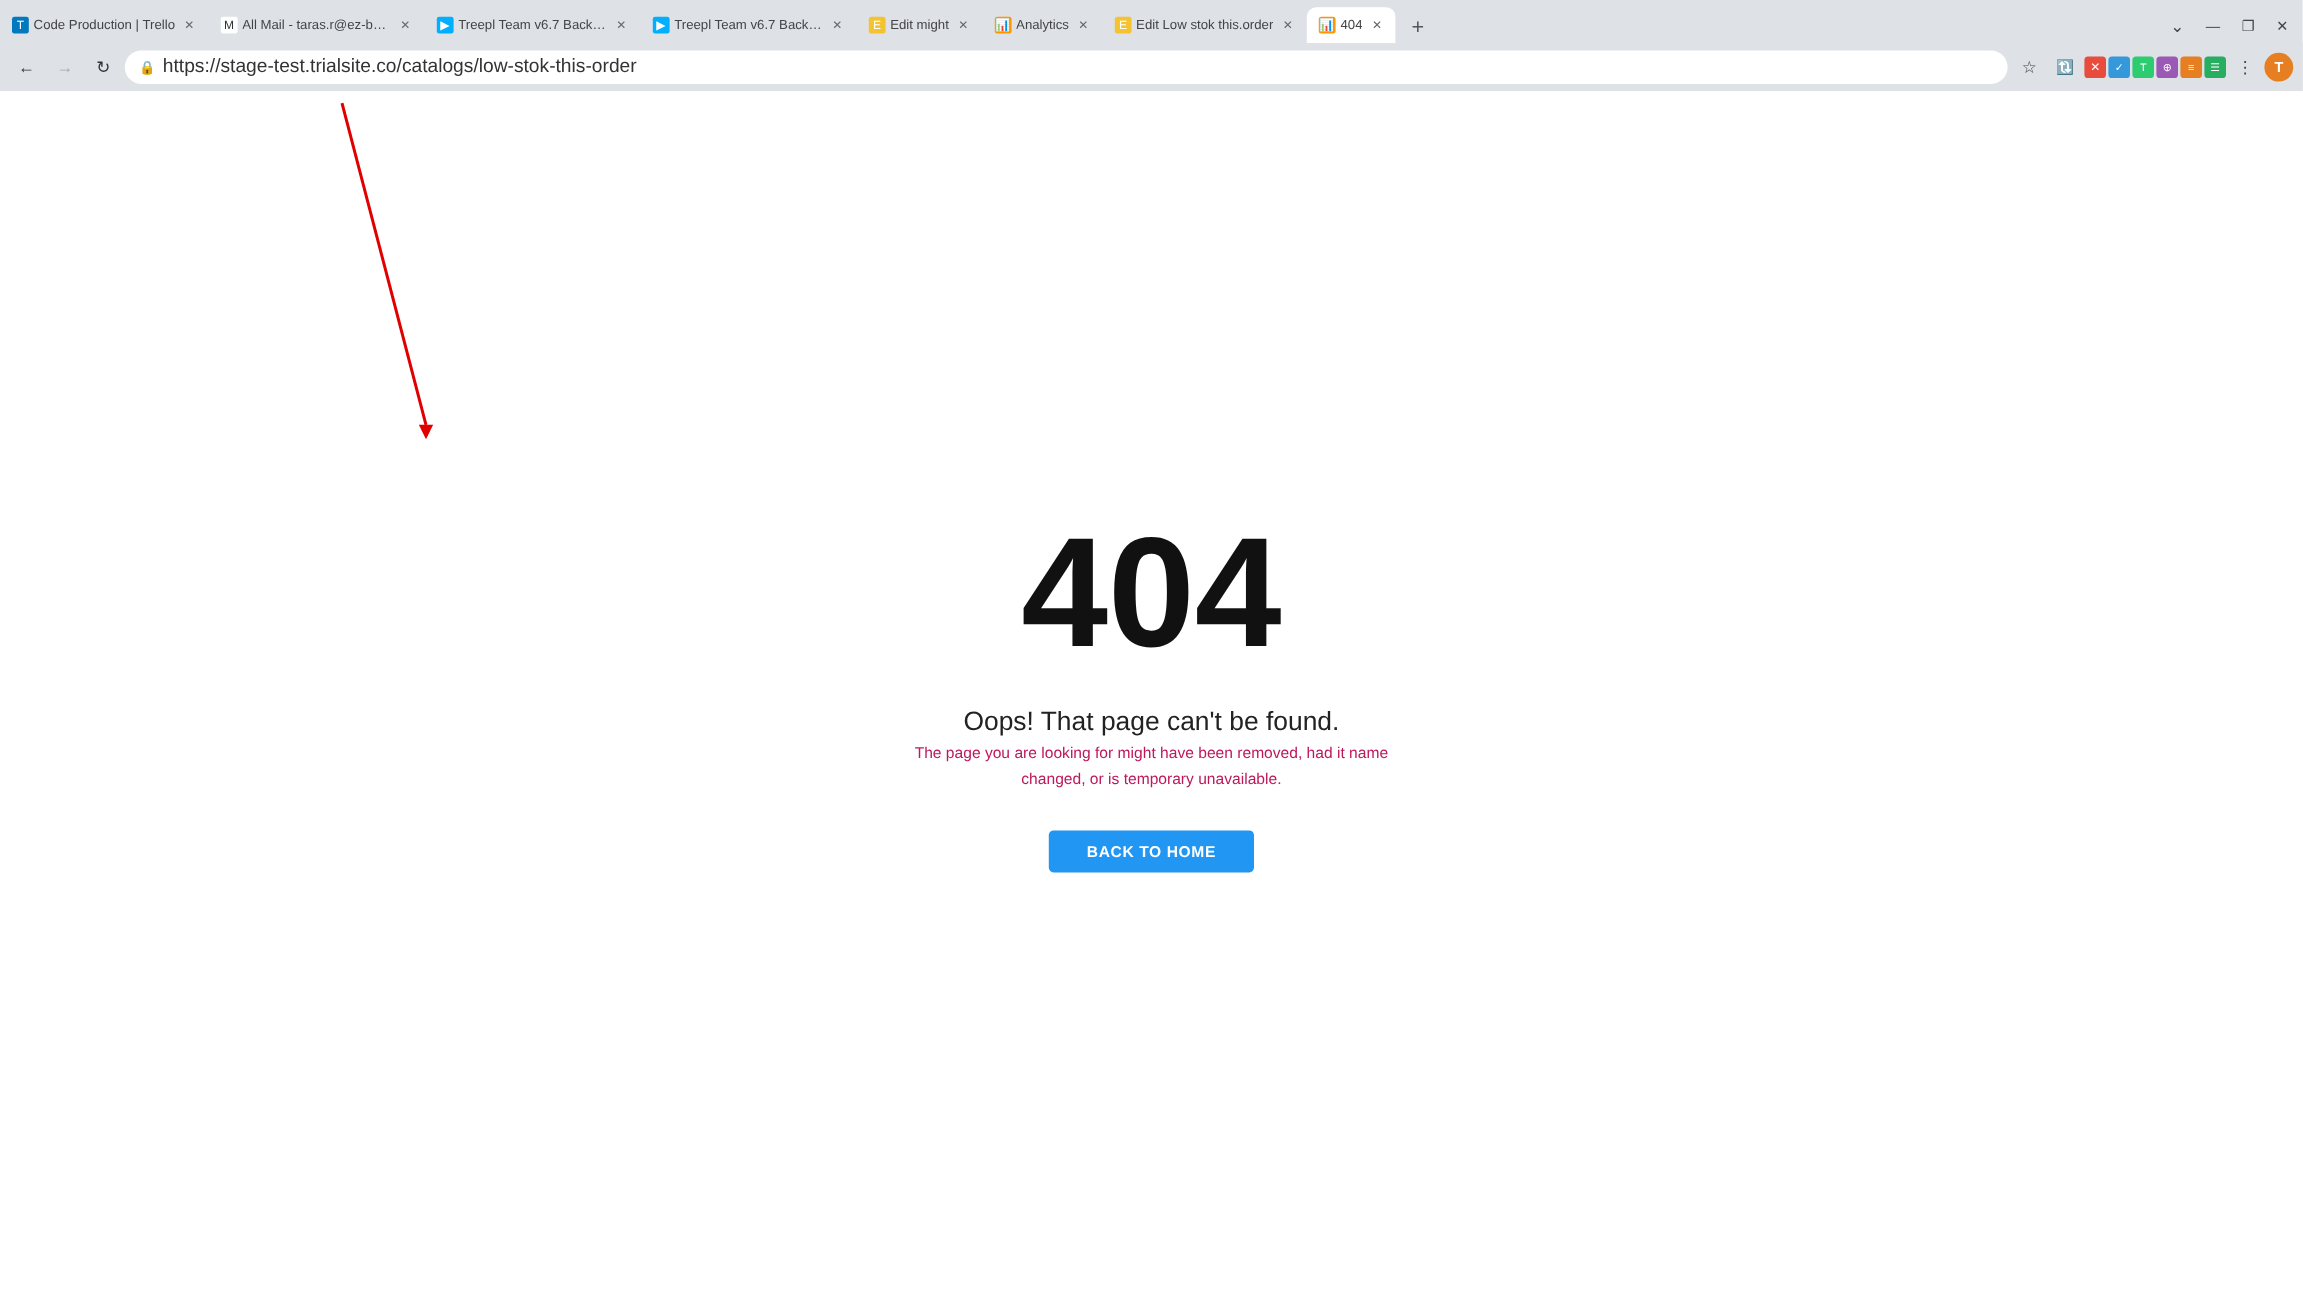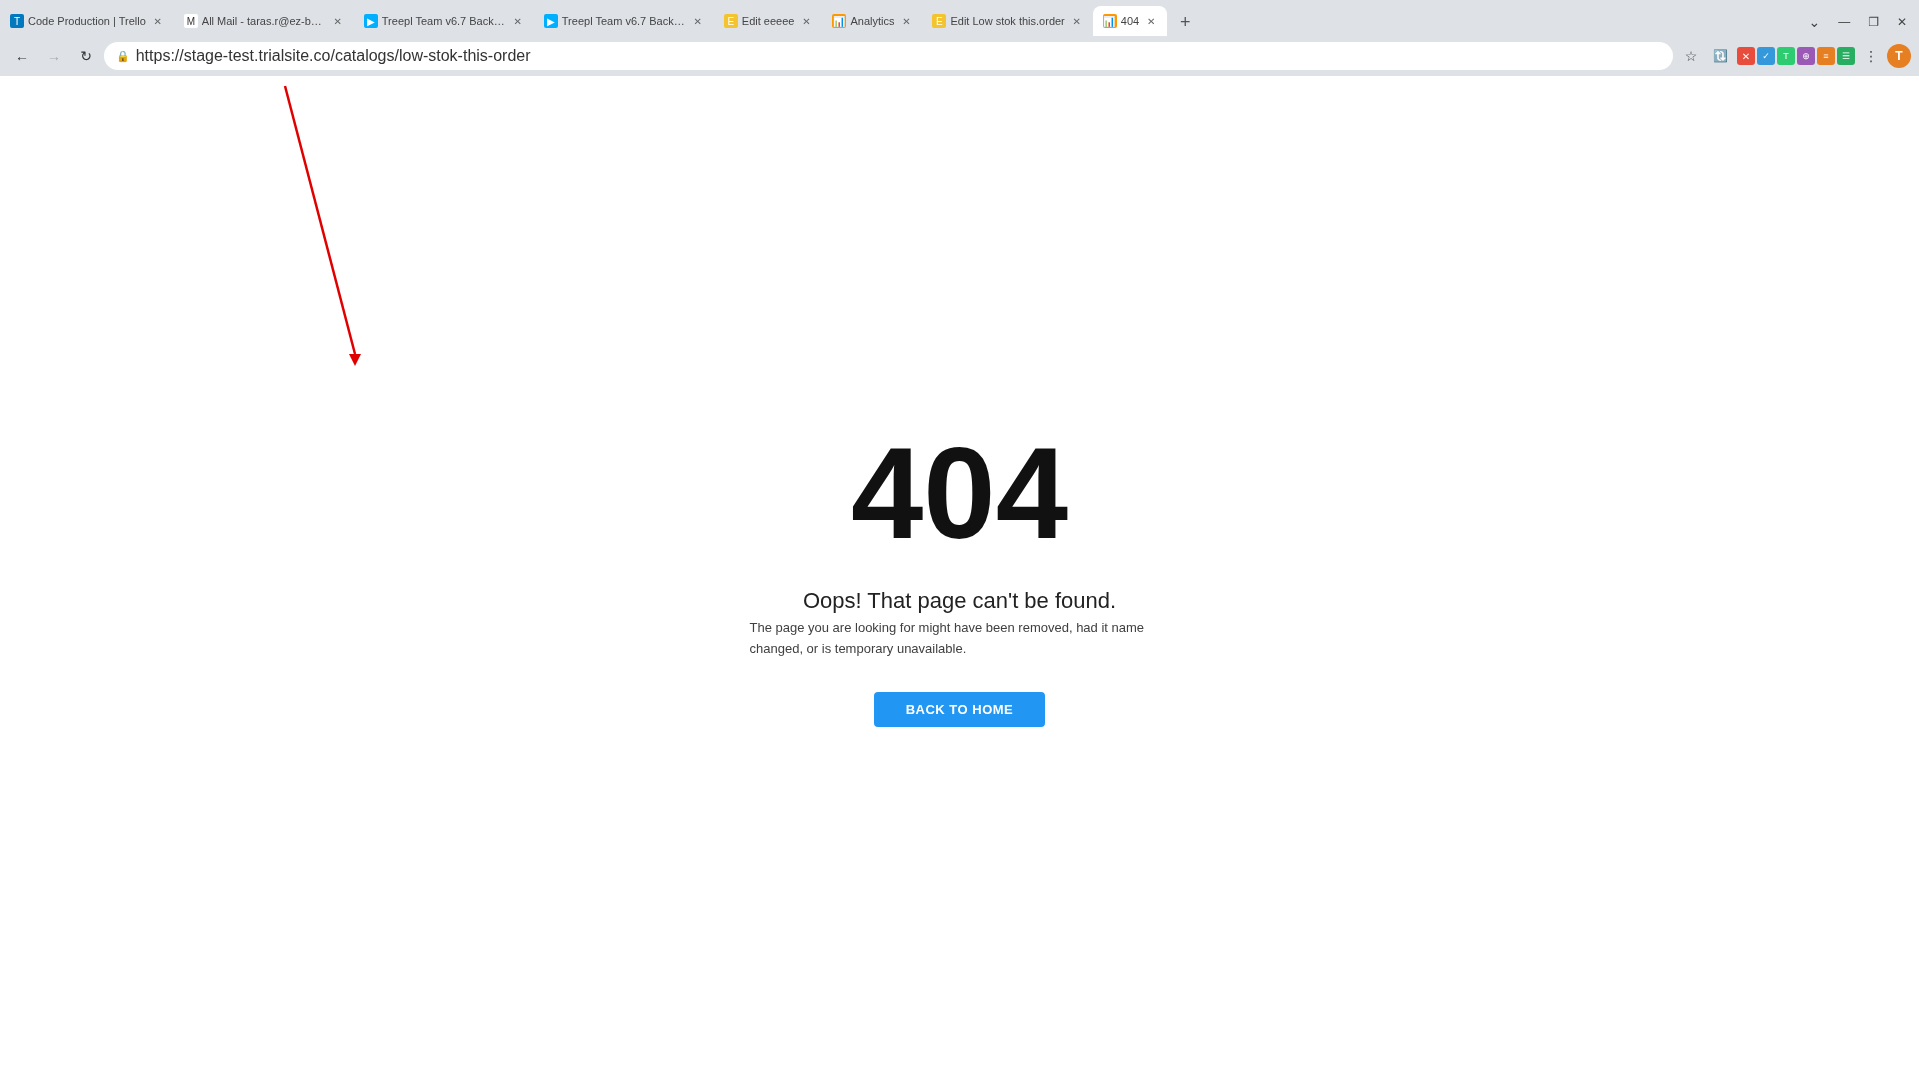--- a/index.html
+++ b/index.html
@@ -224,22 +224,22 @@
 
     .error-title {
       font-size: 22px;
       color: #222;
       margin-bottom: 4px;
       text-align: center;
     }
 
     .error-description {
       font-size: 13px;
-      color: #404040;
-      text-align: left;
+      color: #be185d;
+      text-align: center;
       max-width: 420px;
       line-height: 1.6;
       margin-bottom: 32px;
     }
 
     .back-btn {
       background: #2196f3;
       color: #fff;
       border: none;
       padding: 10px 32px;
@@ -305,21 +305,21 @@
           <span class="tab-label">Treepl Team v6.7 Backlog</span>
           <span class="tab-close">✕</span>
         </div>
         <div class="tab">
           <span class="tab-favicon" style="background: rgb(0, 176, 255); color: rgb(255, 255, 255);">▶</span>
           <span class="tab-label">Treepl Team v6.7 Backlog</span>
           <span class="tab-close">✕</span>
         </div>
         <div class="tab">
           <span class="tab-favicon" style="background: rgb(244, 196, 48); color: rgb(255, 255, 255);">E</span>
-          <span class="tab-label">Edit eeeee</span>
+          <span class="tab-label">Edit might</span>
           <span class="tab-close">✕</span>
         </div>
         <div class="tab">
           <span class="tab-favicon" style="background: rgb(255, 152, 0); color: rgb(255, 255, 255);">📊</span>
           <span class="tab-label">Analytics</span>
           <span class="tab-close">✕</span>
         </div>
         <div class="tab">
           <span class="tab-favicon" style="background: rgb(244, 196, 48); color: rgb(255, 255, 255);">E</span>
           <span class="tab-label">Edit Low stok this.order</span>

